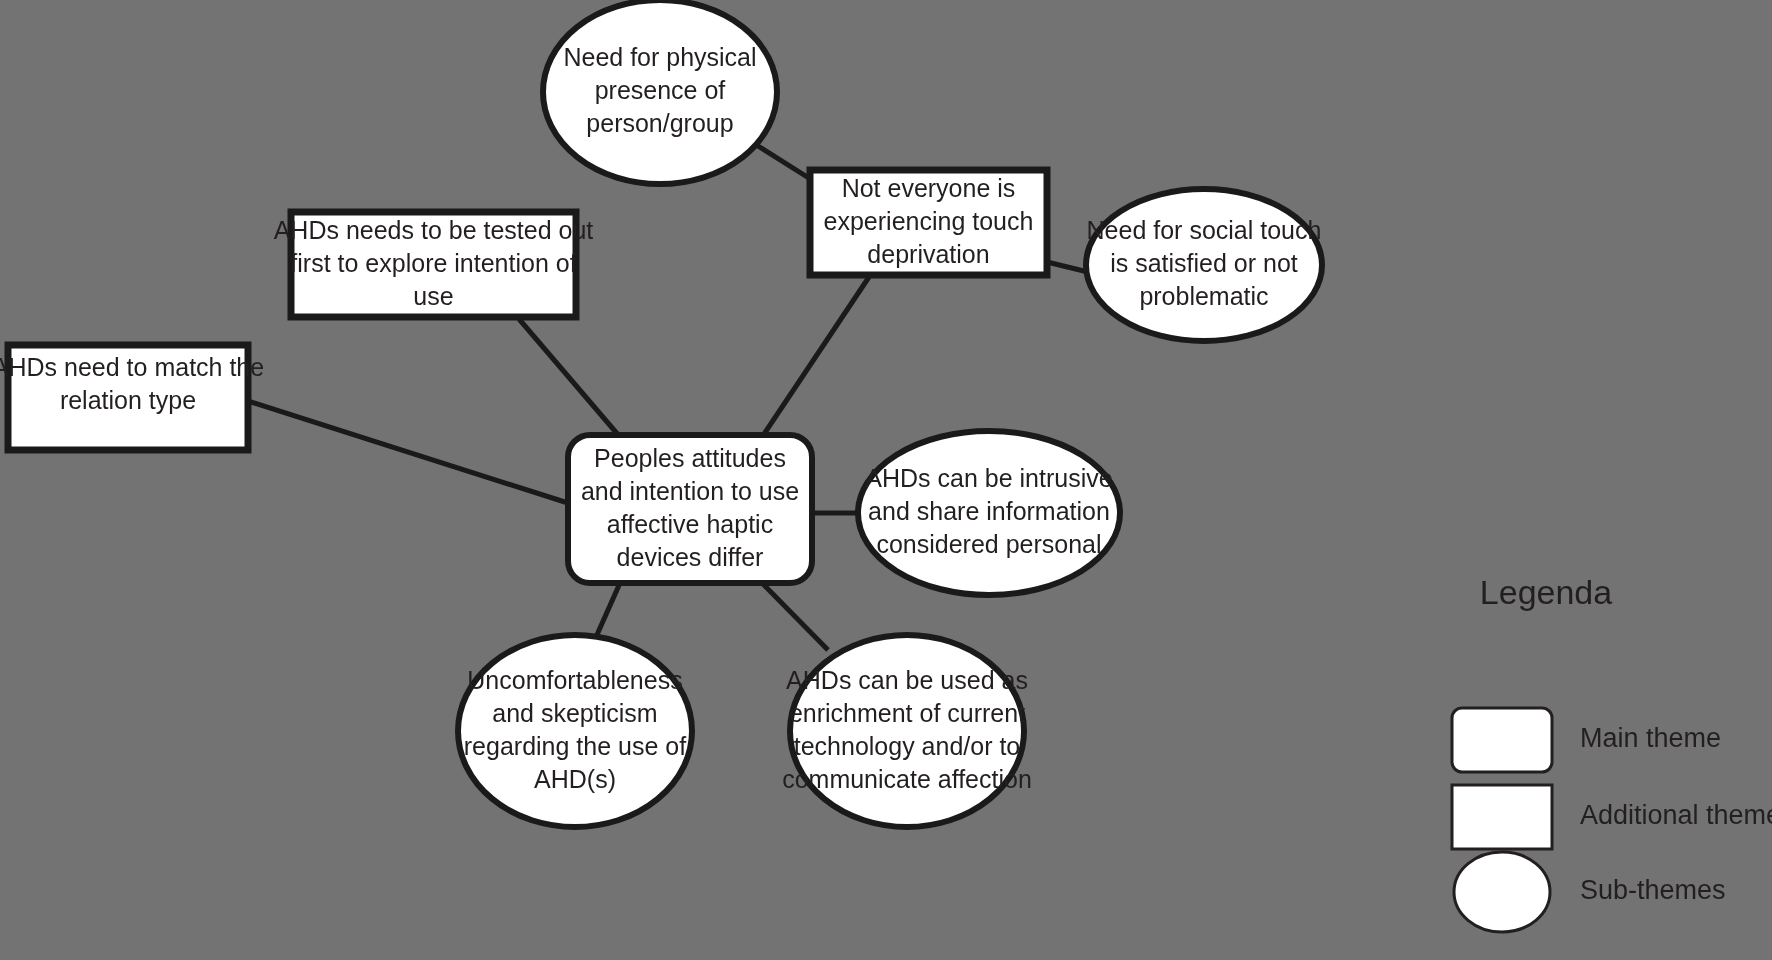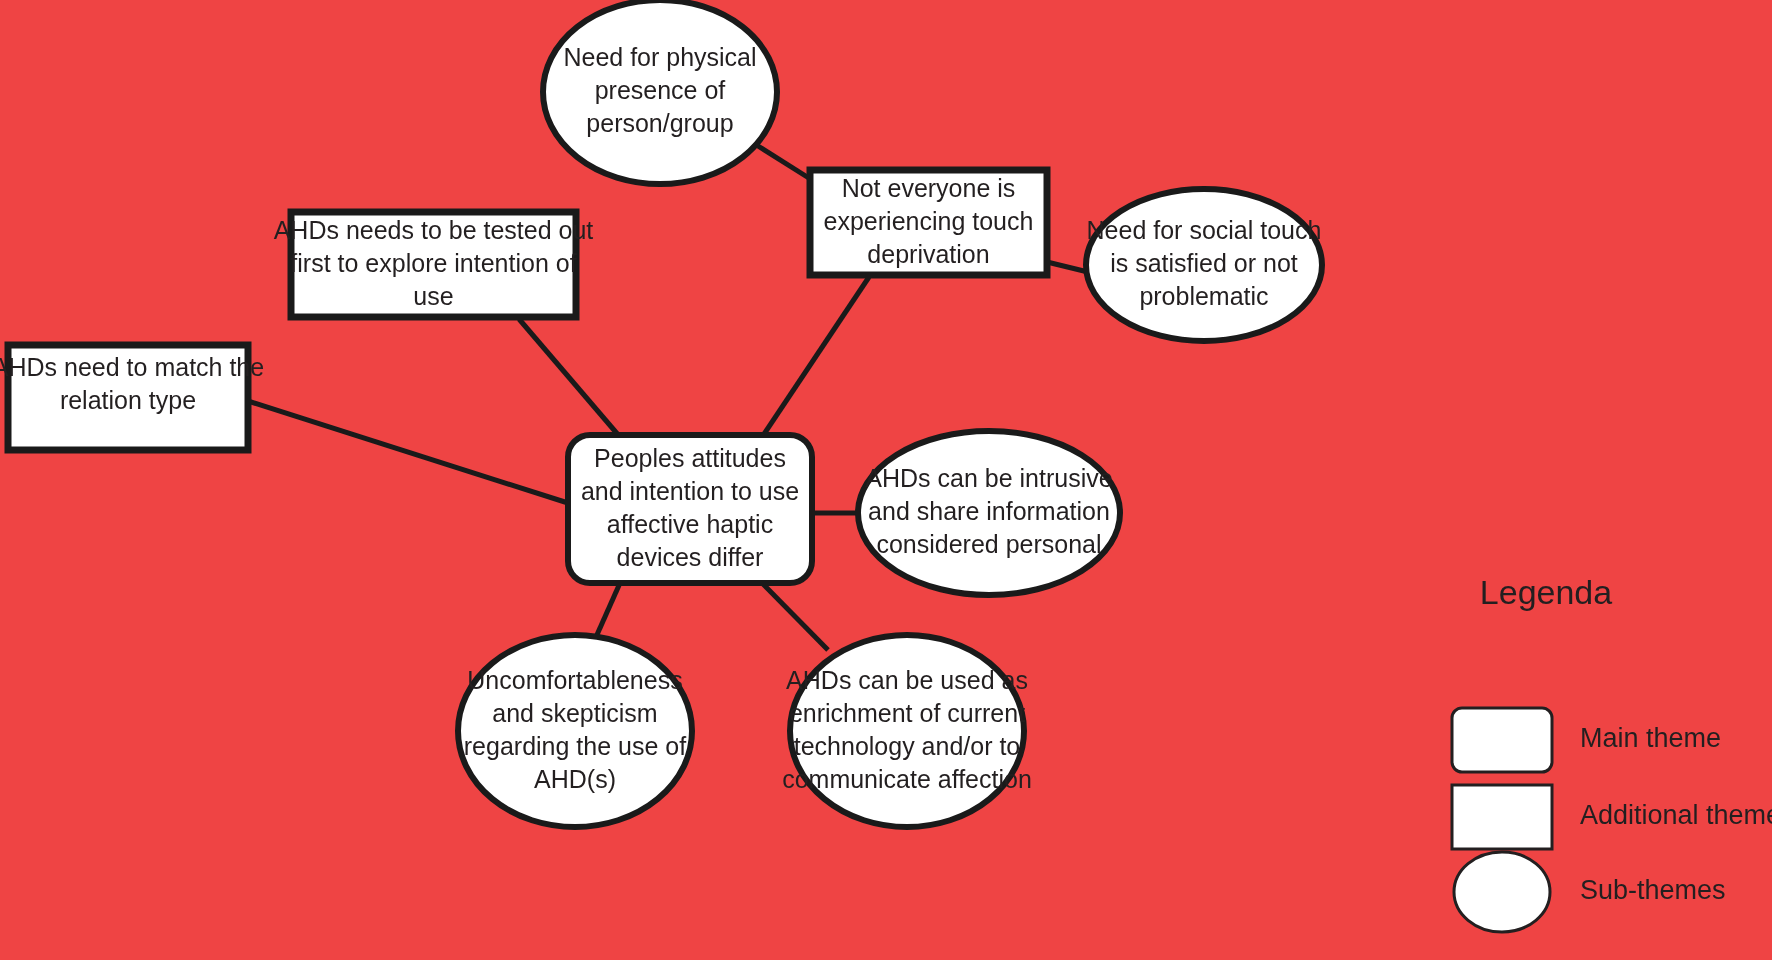--- a/index.html
+++ b/index.html
@@ -7,21 +7,21 @@
     padding: 0;
     background: #ffffff;
   }
   body {
     font-family: "Liberation Sans", sans-serif;
   }
   #canvas {
     position: relative;
     width: 1772px;
     height: 960px;
-    background: #ef4444;
+    background: #737373;
     overflow: hidden;
   }
   svg#diagram {
     position: absolute;
     top: 0;
     left: 0;
     width: 1772px;
     height: 960px;
   }
   .node-shape {

